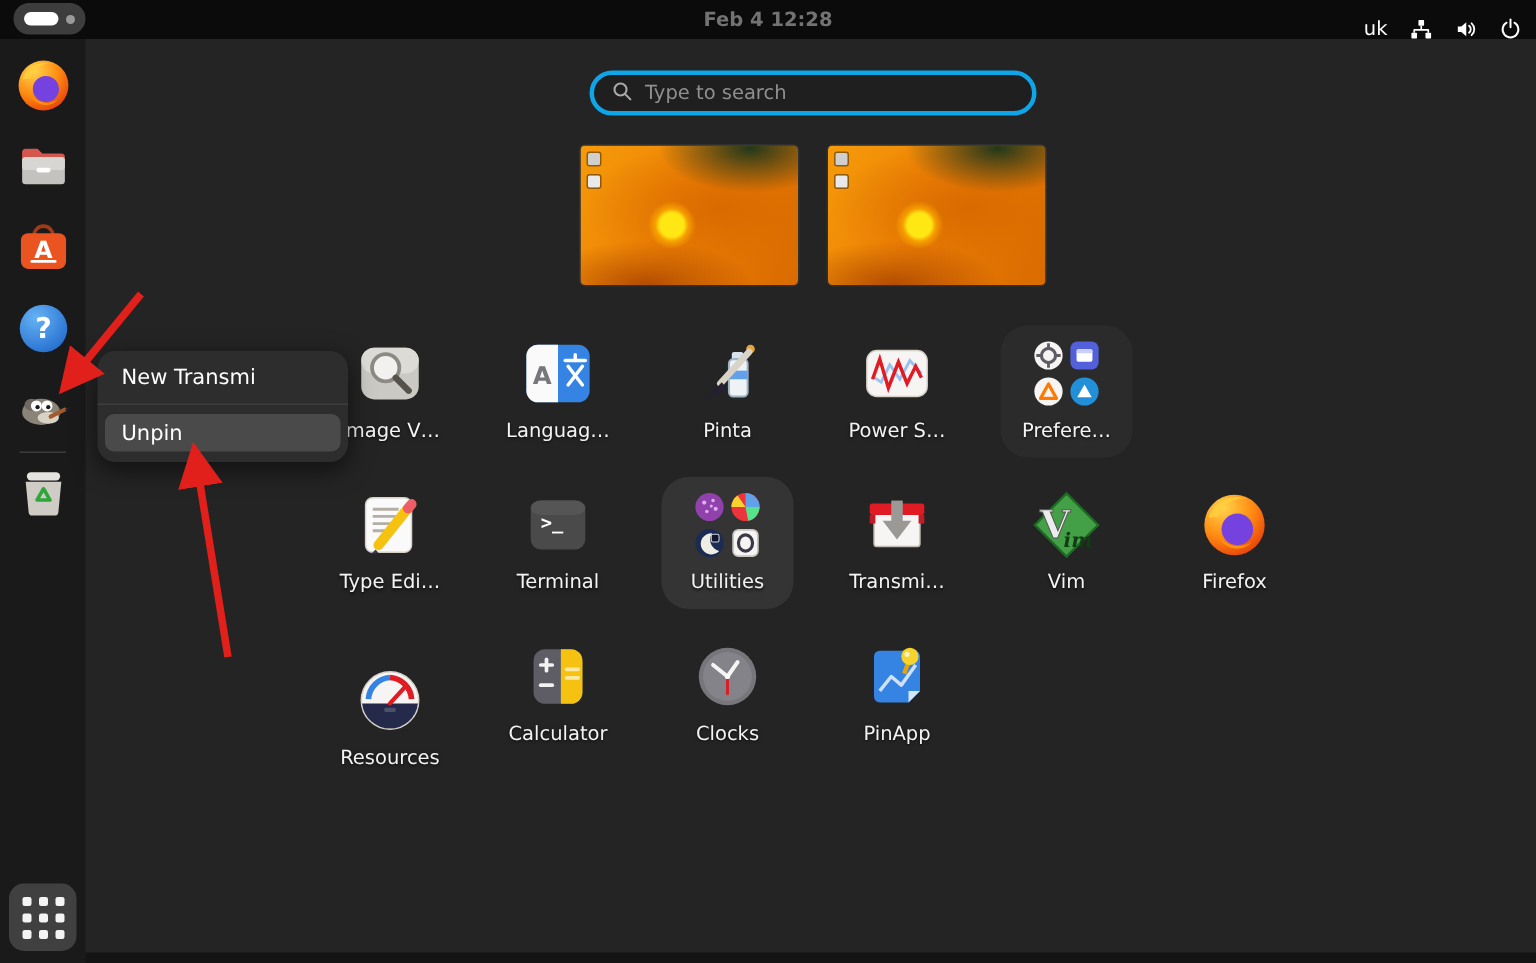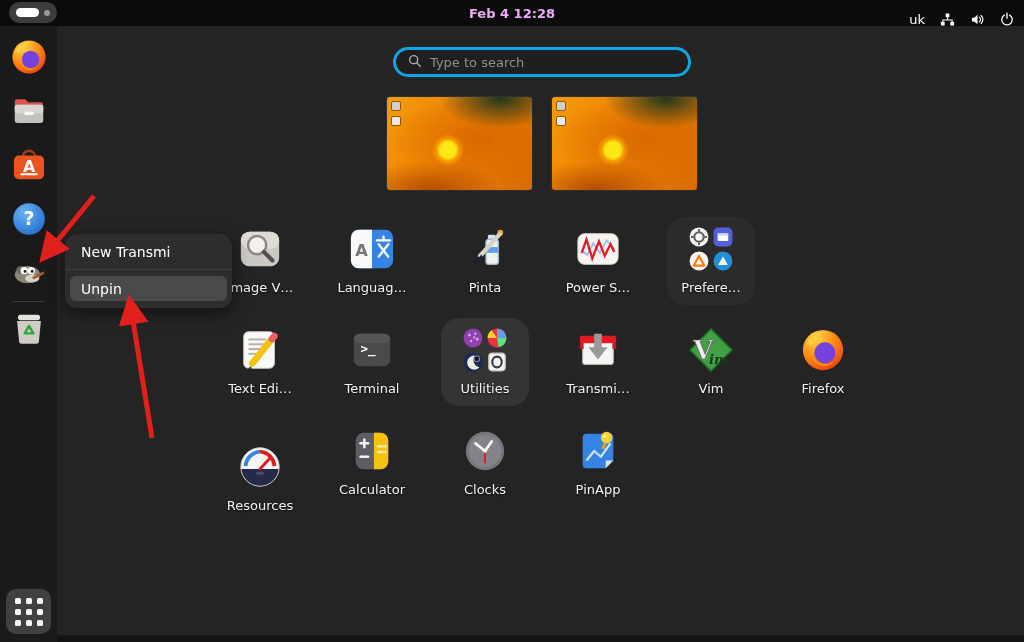--- a/index.html
+++ b/index.html
@@ -11,21 +11,21 @@
   }
   
   .topbar {
     position:absolute; left:0; top:0; width:1024px; height:26px;
     background:#0b0b0b; display:flex; align-items:center; z-index:40;
   }
   .ws-pill { position:absolute; left:9px; top:2px; width:48px; height:21px;
     background:#3d3d3d; border-radius:11px; display:flex; align-items:center; gap:5px; padding-left:7px; }
   .ws-pill .active { width:23px; height:9px; background:#fff; border-radius:5px; }
   .ws-pill .dot { width:6px; height:6px; background:#9a9a9a; border-radius:3px; }
-  .clock { position:absolute; left:0; right:0; text-align:center; font-size:13px; font-weight:600; color:#f0abfc; }
+  .clock { position:absolute; left:0; right:0; text-align:center; font-size:13px; font-weight:600; color:#737373; }
   .tray { position:absolute; right:10px; top:0; height:38px; display:flex; align-items:center; gap:15px; }
   .tray .kb { font-size:13px; color:#fff; }
   .tray svg { display:block; }
   
   .dock { position:absolute; left:0; top:26px; width:57px; height:616px; background:#1a1a1a; z-index:30; }
   .dock-item { position:absolute; left:9px; width:40px; height:40px; display:flex; align-items:center; justify-content:center; }
   .dock-sep { position:absolute; left:13px; width:31px; height:1px; background:#3c3c3c; }
   .show-apps { position:absolute; left:6px; bottom:8px; width:45px; height:45px; background:#404040; border-radius:10px;
     display:grid; grid-template-columns:repeat(3,6px); grid-template-rows:repeat(3,6px); gap:5px; place-content:center; }
   .show-apps i { background:#f4f4f4; border-radius:1.5px; }
@@ -284,21 +284,21 @@
         <g stroke="#b4afa5" stroke-width="2">
           <line x1="12" y1="13" x2="30" y2="13"></line>
           <line x1="12" y1="18" x2="28" y2="18"></line>
           <line x1="12" y1="23" x2="30" y2="23"></line>
           <line x1="12" y1="28" x2="26" y2="28"></line>
         </g>
         <line x1="16" y1="38" x2="36" y2="13" stroke="#f5c211" stroke-width="7" stroke-linecap="round"></line>
         <path d="M14 41 L11 44 L16 43.5 Z" fill="#3d3846"></path>
         <line x1="36.5" y1="12.5" x2="39" y2="9.5" stroke="#ed5e67" stroke-width="7" stroke-linecap="round"></line>
       </svg>
-    <span class="label">Text Edi…</span>
+    <span class="label">Type Edi…</span>
   </div>
   <div class="cell" style="left:316px; top:327px">
     <svg class="icon" viewBox="0 0 48 48">
         <rect x="5" y="7" width="38" height="34" rx="7" fill="#4a4a4a"></rect>
         <rect x="5" y="7" width="38" height="10" rx="7" fill="#555"></rect>
         <text x="12" y="27" font-family="DejaVu Sans Mono,monospace" font-size="13" font-weight="bold" fill="#fff">&gt;_</text>
       </svg>
     <span class="label">Terminal</span>
   </div>
   <div class="cell" style="left:542px; top:327px">

